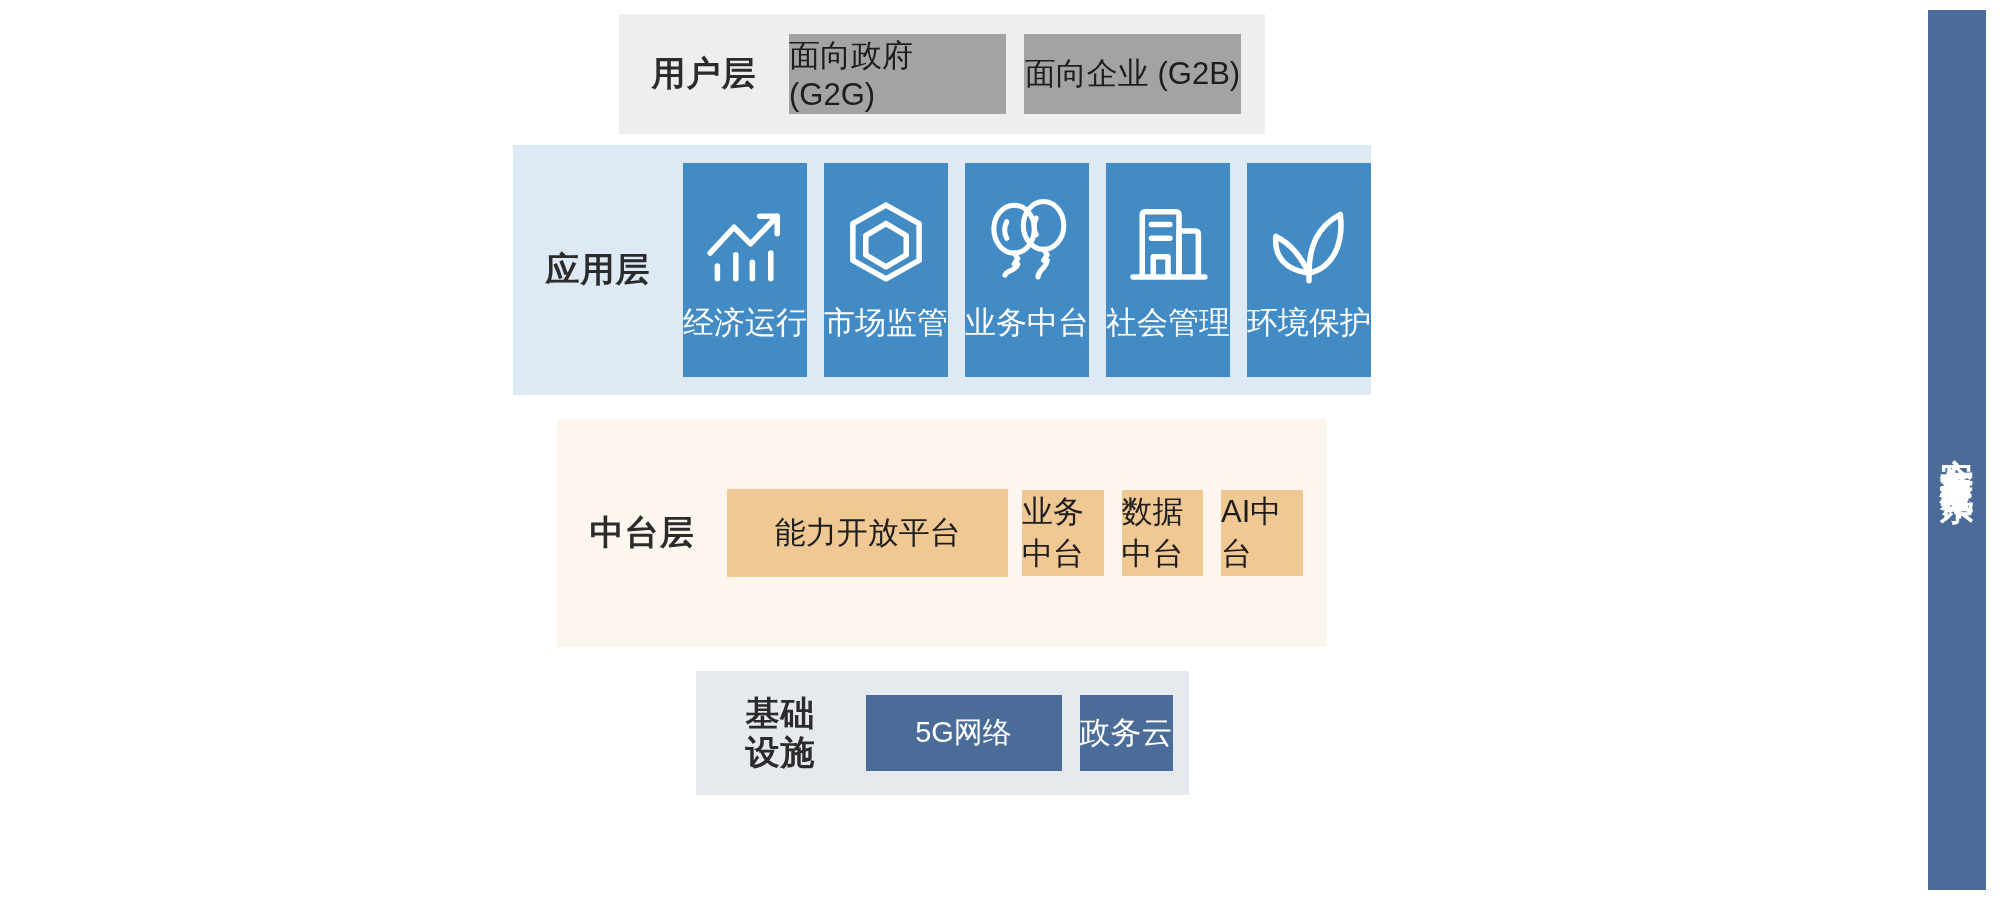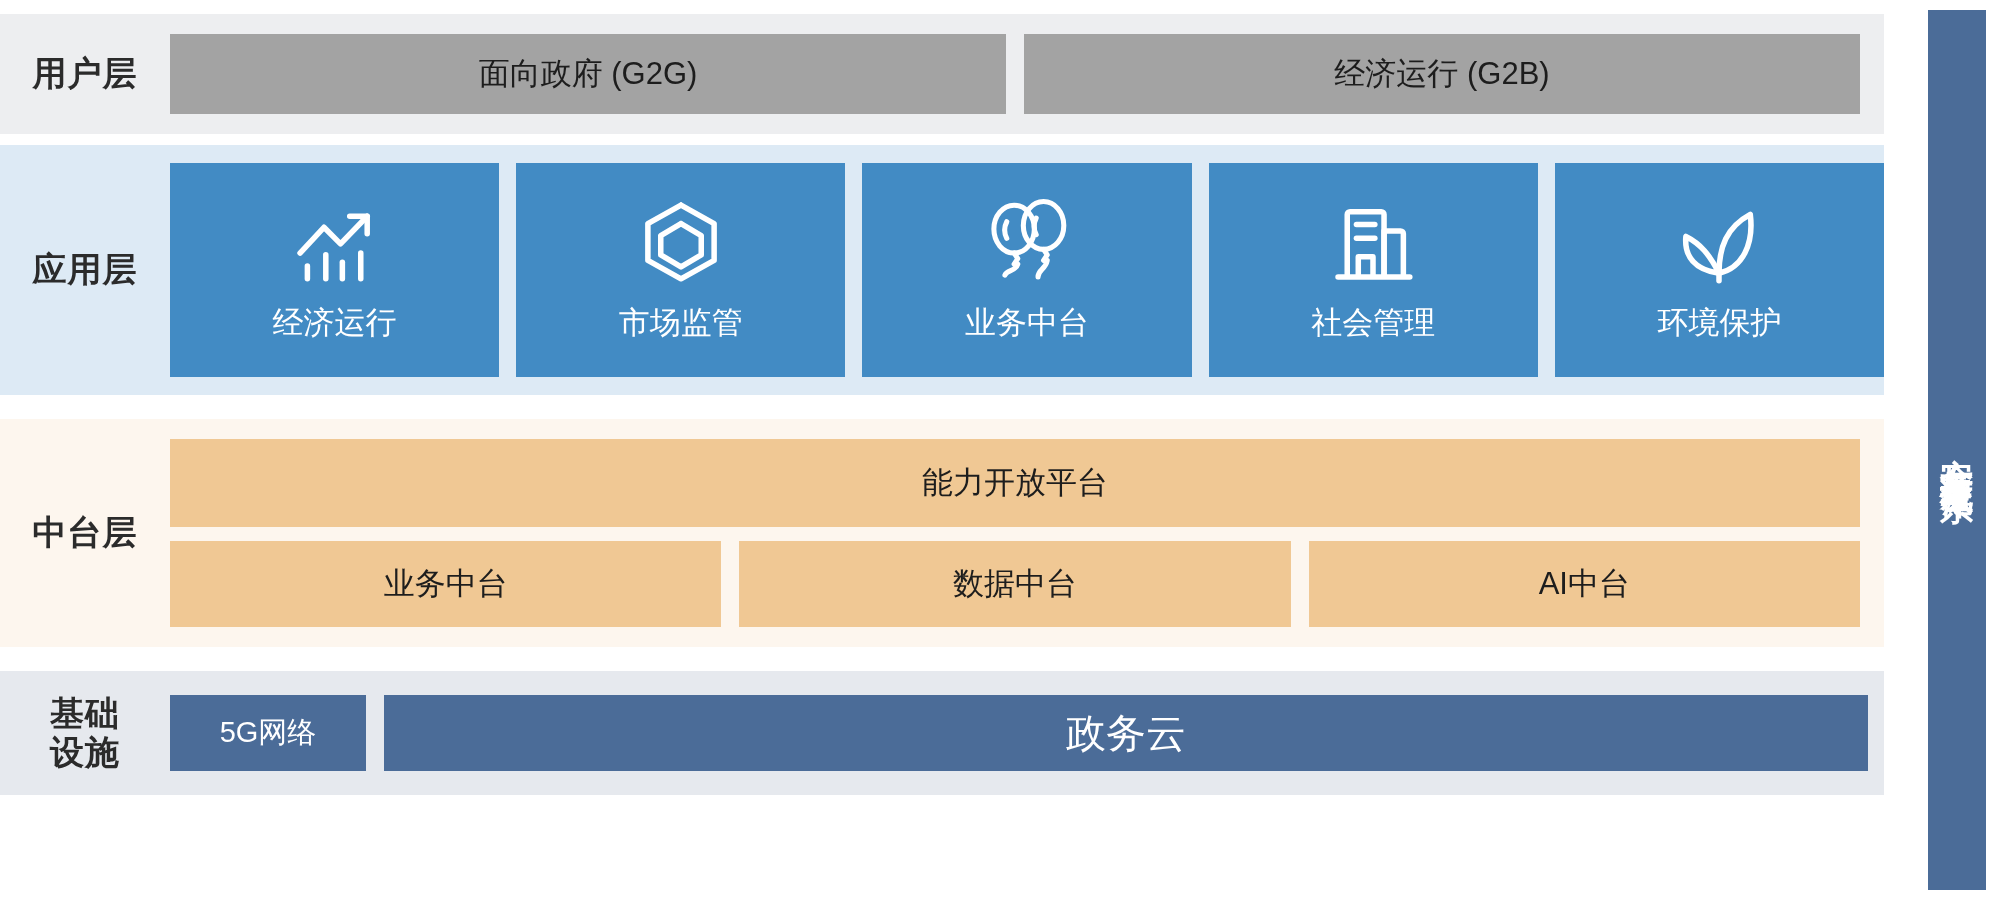--- a/index.html
+++ b/index.html
@@ -23,20 +23,21 @@
 
   
   .layers {
     position: absolute;
     left: 0;
     top: 0;
     width: 1884px;
     height: 886px;
     display: flex;
     flex-direction: column;
+    align-items: center;
   }
 
   .layer {
     display: flex;
     align-items: center;
     box-sizing: border-box;
     position: relative;
   }
 
   .layer-label {
@@ -112,21 +113,21 @@
     margin-top: 8px;
   }
 
   
   .layer-mid {
     background: #fdf6ee;
     height: 228px;
     margin-top: 24px;
   }
   .layer-mid .layer-body {
-    flex-direction: column;
+    flex-direction: row;
     justify-content: center;
     gap: 14px;
     padding-right: 24px;
     height: 100%;
   }
   .mid-wide {
     width: 100%;
     background: #f0c894;
     height: 88px;
     display: flex;
@@ -166,21 +167,21 @@
   .infra-box {
     background: #4b6c98;
     height: 76px;
     display: flex;
     align-items: center;
     justify-content: center;
     font-size: 29px;
     color: #ffffff;
   }
   .infra-small { flex: 0 0 196px; }
-  .infra-wide  { flex: 1 1 auto; font-size: 40px; }
+  .infra-wide  { flex: 1 1 auto; font-size: 31px; }
 
   
   .side-bar {
     position: absolute;
     right: 22px;
     top: 10px;
     width: 58px;
     height: 880px;
     background: #4b6c98;
     display: flex;
@@ -201,21 +202,21 @@
 <body>
 
 <div class="diagram">
 
   <div class="layers">
 
     <div class="layer layer-user">
       <div class="layer-label">用户层</div>
       <div class="layer-body">
         <div class="user-box">面向政府 (G2G)</div>
-        <div class="user-box">经济运行 (G2B)</div>
+        <div class="user-box">面向企业 (G2B)</div>
       </div>
     </div>
 
     <div class="layer layer-app">
       <div class="layer-label">应用层</div>
       <div class="layer-body">
 
         <div class="app-card">
           <span class="app-icon">
             <svg viewBox="0 0 100 100" fill="none" stroke="#ffffff" stroke-width="6" stroke-linecap="round" stroke-linejoin="round">

